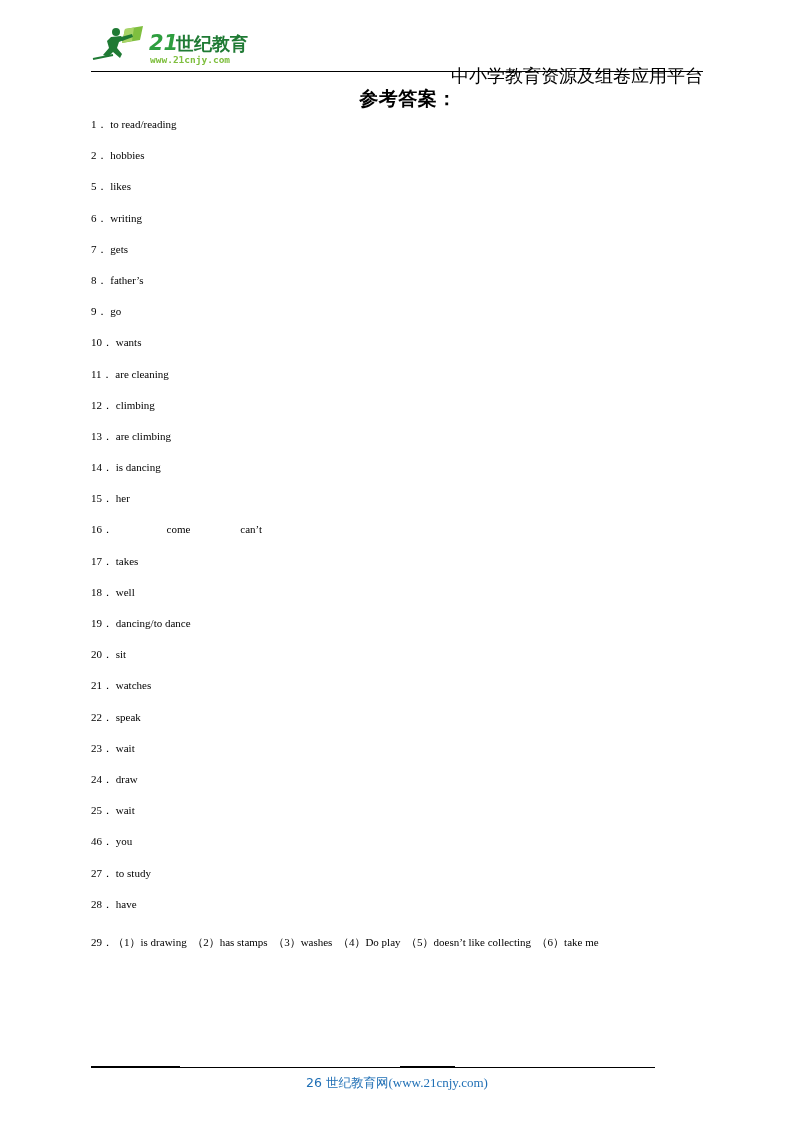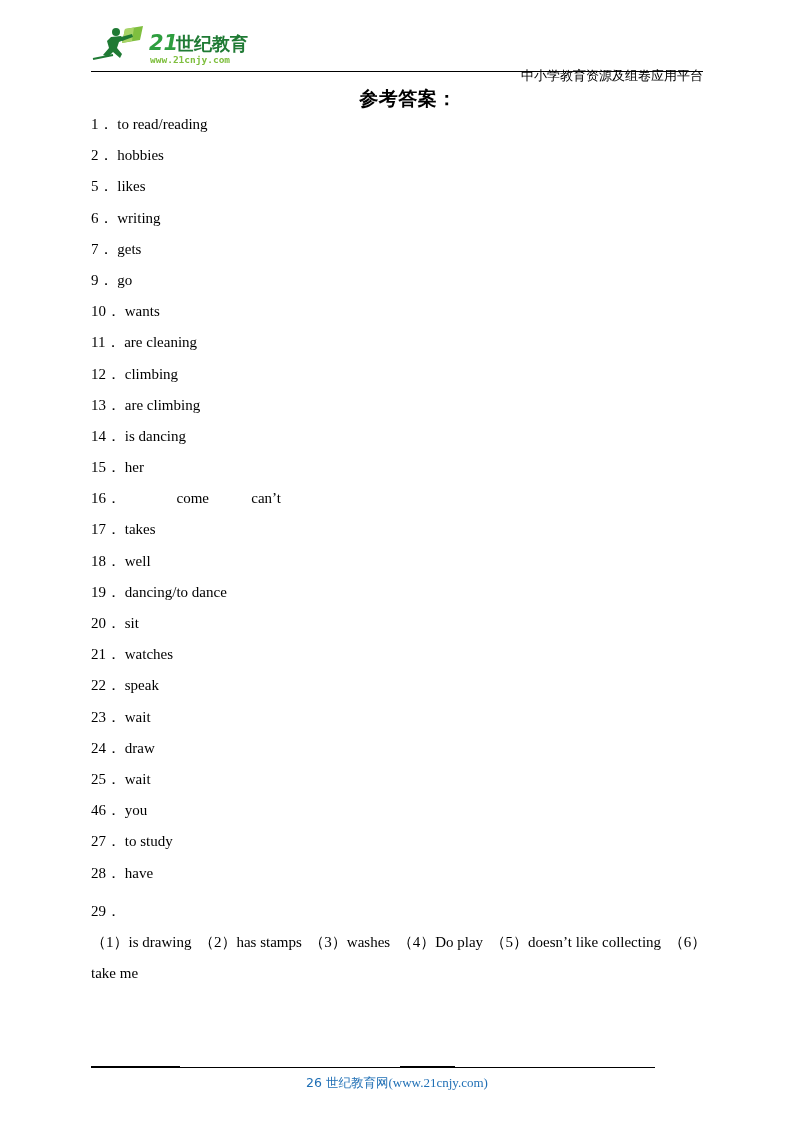--- a/index.html
+++ b/index.html
@@ -37,21 +37,21 @@
     width: 170px;
     height: 44px;
   }
   .logo svg { display: block; }
 
   .header-tagline {
     position: absolute;
     right: 0px;
     top: 47px;
     font-family: "DejaVu Sans", sans-serif;
-    font-size: 13px;
+    font-size: 18px;
     line-height: 14px;
     color: #000000;
     white-space: nowrap;
   }
   .header-rule {
     position: absolute;
     left: 91px;
     top: 71px;
     width: 612px;
     height: 0;
@@ -73,21 +73,21 @@
   }
 
   
   .answers {
     position: absolute;
     left: 91px;
     top: 116px;
     width: 614px;
   }
   .answer-row {
-    font-size: 15px;
+    font-size: 11px;
     line-height: 16px;
     height: 31.2px;
     white-space: nowrap;
     color: #000000;
   }
   .answer-row .num {
     display: inline;
   }
   .answer-row .txt {
     display: inline;
@@ -221,20 +221,24 @@
     <div class="answer-row">
       <span class="num">6．</span>
       <span class="txt">writing</span>
     </div>
 
     <div class="answer-row">
       <span class="num">7．</span>
       <span class="txt">gets</span>
     </div>
 
+    <div class="answer-row">
+      <span class="num">8．</span>
+      <span class="txt">father’s</span>
+    </div>
 
     <div class="answer-row">
       <span class="num">9．</span>
       <span class="txt">go</span>
     </div>
 
     <div class="answer-row">
       <span class="num">10．</span>
       <span class="txt">wants</span>
     </div>

